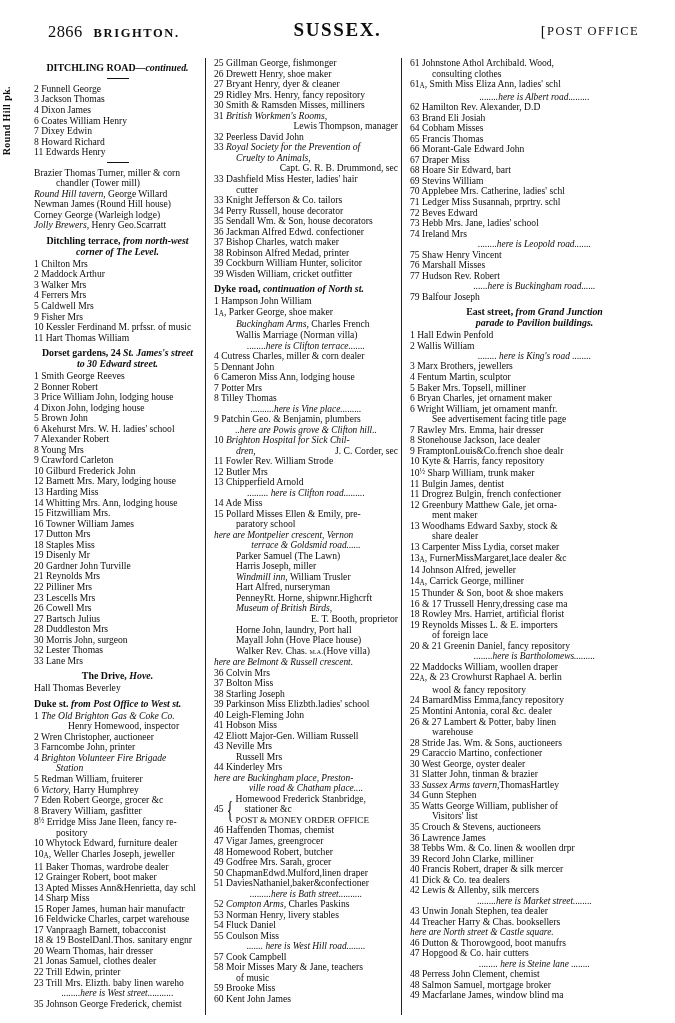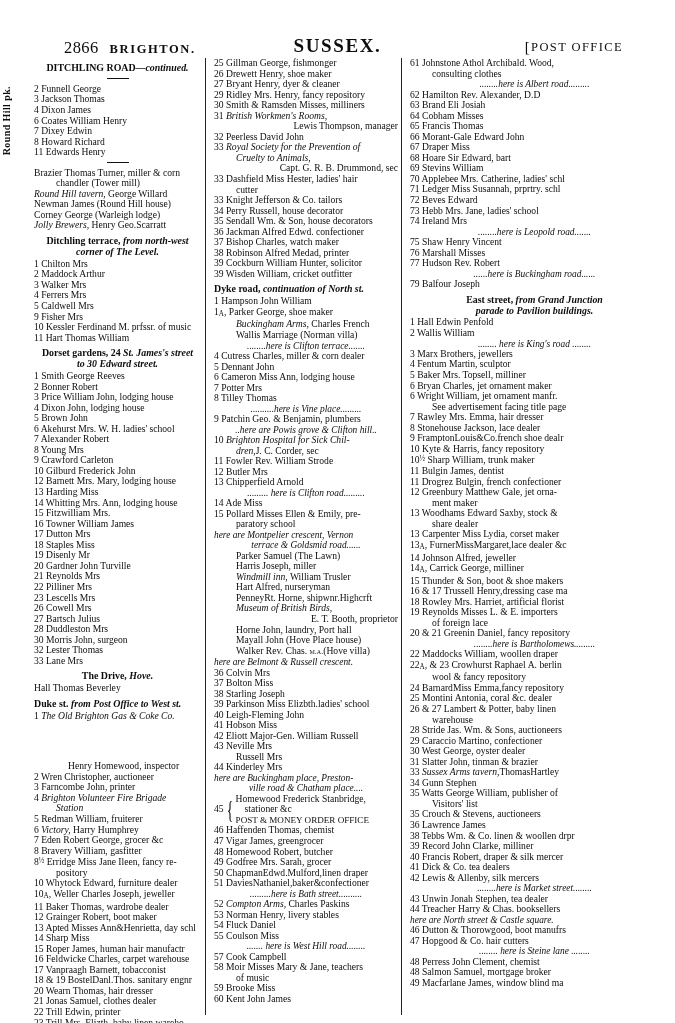--- a/index.html
+++ b/index.html
@@ -3,21 +3,21 @@
 <meta charset="utf-8">
 <style>
   html,body{margin:0;padding:0;}
   body{
     width:675px;height:1023px;
     background:#ffffff;
     font-family:"Liberation Serif", serif;
     color:#0d0d0d;
     overflow:hidden;
   }
-  .page{position:relative;width:675px;height:1023px;box-sizing:border-box;padding:16px;}
+  .page{position:relative;width:675px;height:1023px;box-sizing:border-box;padding:0;}
 
   
   .running-head{
     position:relative;
     height:46px;
     padding:22px 34px 0 48px;
   }
   .rh-left{position:absolute;left:48px;top:22px;white-space:nowrap;}
   .rh-page{font-size:16.5px;letter-spacing:.4px;}
   .rh-town{font-size:12.5px;letter-spacing:1.6px;margin-left:11px;font-weight:bold;}
@@ -83,21 +83,21 @@
   .hereis{
     display:block;font-style:italic;font-size:9.4px;text-align:center;
     white-space:nowrap;text-indent:0;padding-left:0;line-height:10.4px;
   }
   .hereis.lefty{text-align:left;}
   .bd{font-weight:bold;}
   .sc{font-variant:small-caps;}
   .sub{font-size:7.2px;vertical-align:-1px;}
   .frac{font-size:7.3px;vertical-align:.3em;}
   .ind{display:block;padding-left:22px;text-indent:0;white-space:nowrap;}
-  .ind2{display:block;padding-left:34px;text-indent:0;white-space:nowrap;margin-top:40px;}
+  .ind2{display:block;padding-left:34px;text-indent:0;white-space:nowrap;}
   .rt{display:block;text-align:right;white-space:nowrap;text-indent:0;padding-left:0;}
   .ctr{display:block;text-align:left;white-space:nowrap;text-indent:0;padding-left:0;}
 
   
   .bracegrp{display:flex;align-items:center;margin:0;}
   .bracegrp .bnum{font-size:9.6px;padding-right:1px;}
   .bracegrp .brace{
     font-size:25px;line-height:9px;transform:scaleX(.55);
     display:inline-block;margin:0 0 0 -1px;
   }
@@ -239,21 +239,21 @@
           <div class="hereis"><i>........here is  Clifton terrace.......</i></div>
           <div class="e">4 Cutress Charles, miller &amp; corn dealer</div>
           <div class="e">5 Dennant John</div>
           <div class="e">6 Cameron Miss Ann, lodging house</div>
           <div class="e">7 Potter Mrs</div>
           <div class="e">8 Tilley Thomas</div>
           <div class="hereis"><i>..........here is Vine place.........</i></div>
           <div class="e">9 Patchin Geo. &amp; Benjamin, plumbers</div>
           <div class="hereis"><i>..here are Powis grove &amp; Clifton hill..</i></div>
           <div class="e">10 <i>Brighton Hospital for  Sick Chil-</i></div>
-          <div class="e" style="display:flex;justify-content:flex-start;text-indent:0;padding-left:22px">
+          <div class="e" style="display:flex;justify-content:space-between;text-indent:0;padding-left:22px">
             <span><i>dren,</i></span>
             <span>J. C. Corder, sec</span>
           </div>
           <div class="e">11 Fowler Rev. William Strode</div>
           <div class="e">12 Butler Mrs</div>
           <div class="e">13 Chipperfield Arnold</div>
           <div class="hereis"><i>......... here is Clifton road.........</i></div>
           <div class="e">14 Ade Miss</div>
           <div class="e">15 Pollard  Misses Ellen &amp; Emily, pre-</div>
           <div class="ind">paratory school</div>
@@ -303,20 +303,21 @@
           <div class="e">58 Moir Misses Mary &amp; Jane, teachers</div>
           <div class="ind">of music</div>
           <div class="e">59 Brooke Miss</div>
           <div class="e">60 Kent John James</div>
         </div>
     </div>
     <div class="col col3">
       <div class="colbody">
           <div class="e">61 Johnstone Athol  Archibald. Wood,</div>
           <div class="ind">consulting clothes</div>
+          <div class="e">61<span class="sub">A</span>, Smith Miss Eliza Ann, ladies' schl</div>
           <div class="hereis"><i>........here is Albert road.........</i></div>
           <div class="e">62 Hamilton Rev. Alexander, D.D</div>
           <div class="e">63 Brand Eli Josiah</div>
           <div class="e">64 Cobham Misses</div>
           <div class="e">65 Francis Thomas</div>
           <div class="e">66 Morant-Gale Edward John</div>
           <div class="e">67 Draper Miss</div>
           <div class="e">68 Hoare Sir Edward, bart</div>
           <div class="e">69 Stevins William</div>
           <div class="e">70 Applebee Mrs. Catherine, ladies' schl</div>

